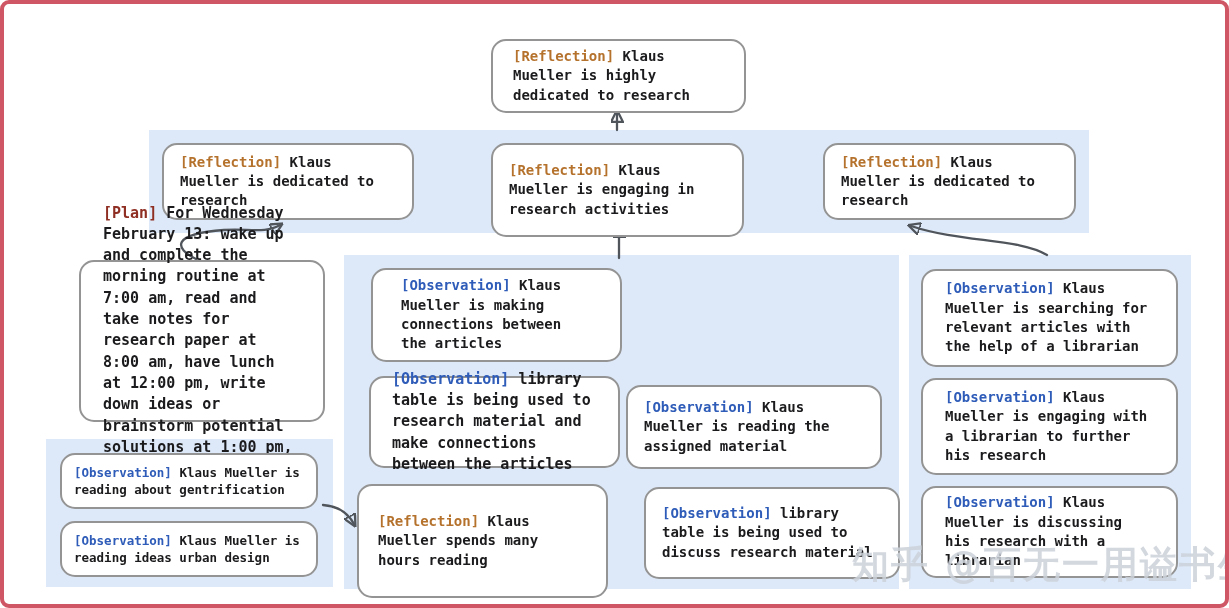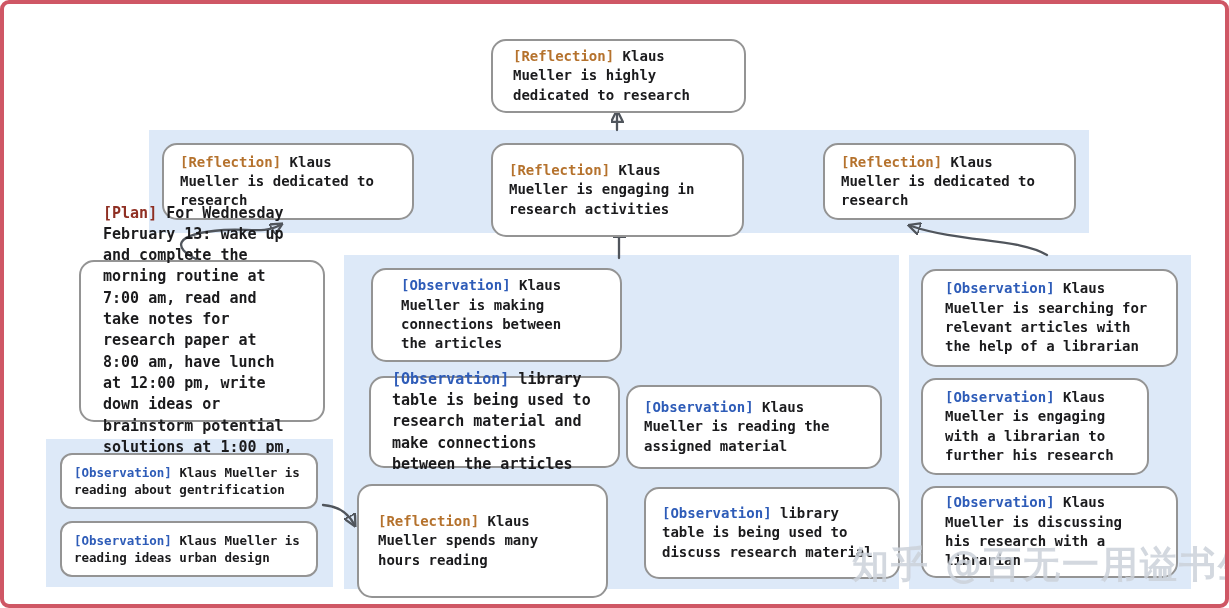--- a/index.html
+++ b/index.html
@@ -10,21 +10,21 @@
   }
   .band { position:absolute; background:#dde9f8; }
   .node {
     position:absolute; box-sizing:border-box; background:#ffffff;
     border:2.5px solid #949494; border-radius:15px;
     display:flex; align-items:center;
     font-weight:bold; color:#1b1b1d;
   }
   .node .txt { width:100%; }
   .lg  { font-size:14px;   line-height:1.38; }
-  .md  { font-size:12.5px; line-height:1.40;border-radius:12px; }
+  .md  { font-size:12.5px; line-height:1.40; }
   .sm  { font-size:15px; line-height:1.42;margin-left:12px; }
   .tag.reflection  { color:#b5722d; }
   .tag.observation { color:#2e5cb8; }
   .tag.plan        { color:#8f2f23; }
   svg.arrows { position:absolute; left:0; top:0; width:1229px; height:608px; pointer-events:none; }
   svg.arrows path { fill:none; stroke:#50555c; stroke-width:2.3; stroke-linecap:round; }
   .watermark {
     position:absolute; left:848px; top:536px; white-space:nowrap;
     font-family:"DejaVu Sans","Liberation Sans",sans-serif;
     font-size:37px; font-weight:bold; letter-spacing:2px;
@@ -92,21 +92,21 @@
   <div class="node lg" style="left:622px; top:381px; width:256px; height:84px; padding:8px 16px;">
     <div class="txt"><span class="tag observation">[Observation]</span> <span class="body">Klaus Mueller is reading the assigned material</span></div>
   </div>
   <div class="node lg" style="left:640px; top:483px; width:256px; height:92px; padding:8px 16px;">
     <div class="txt"><span class="tag observation">[Observation]</span> <span class="body">library table is being used to discuss research material</span></div>
   </div>
 
   <div class="node lg" style="left:917px; top:265px; width:257px; height:98px; padding:8px 22px;">
     <div class="txt"><span class="tag observation">[Observation]</span> <span class="body">Klaus Mueller is searching for relevant articles with the help of a librarian</span></div>
   </div>
-  <div class="node lg" style="left:917px; top:374px; width:228px; height:97px; padding:20px 22px;">
+  <div class="node lg" style="left:917px; top:374px; width:257px; height:97px; padding:20px 22px;">
     <div class="txt"><span class="tag observation">[Observation]</span> <span class="body">Klaus Mueller is engaging with a librarian to further his research</span></div>
   </div>
   <div class="node lg" style="left:917px; top:482px; width:257px; height:92px; padding:8px 22px;">
     <div class="txt"><span class="tag observation">[Observation]</span> <span class="body">Klaus Mueller is discussing his research with a librarian</span></div>
   </div>
 
   <div class="watermark">知乎 @百无一用谥书生</div>
 
 </div>
 

